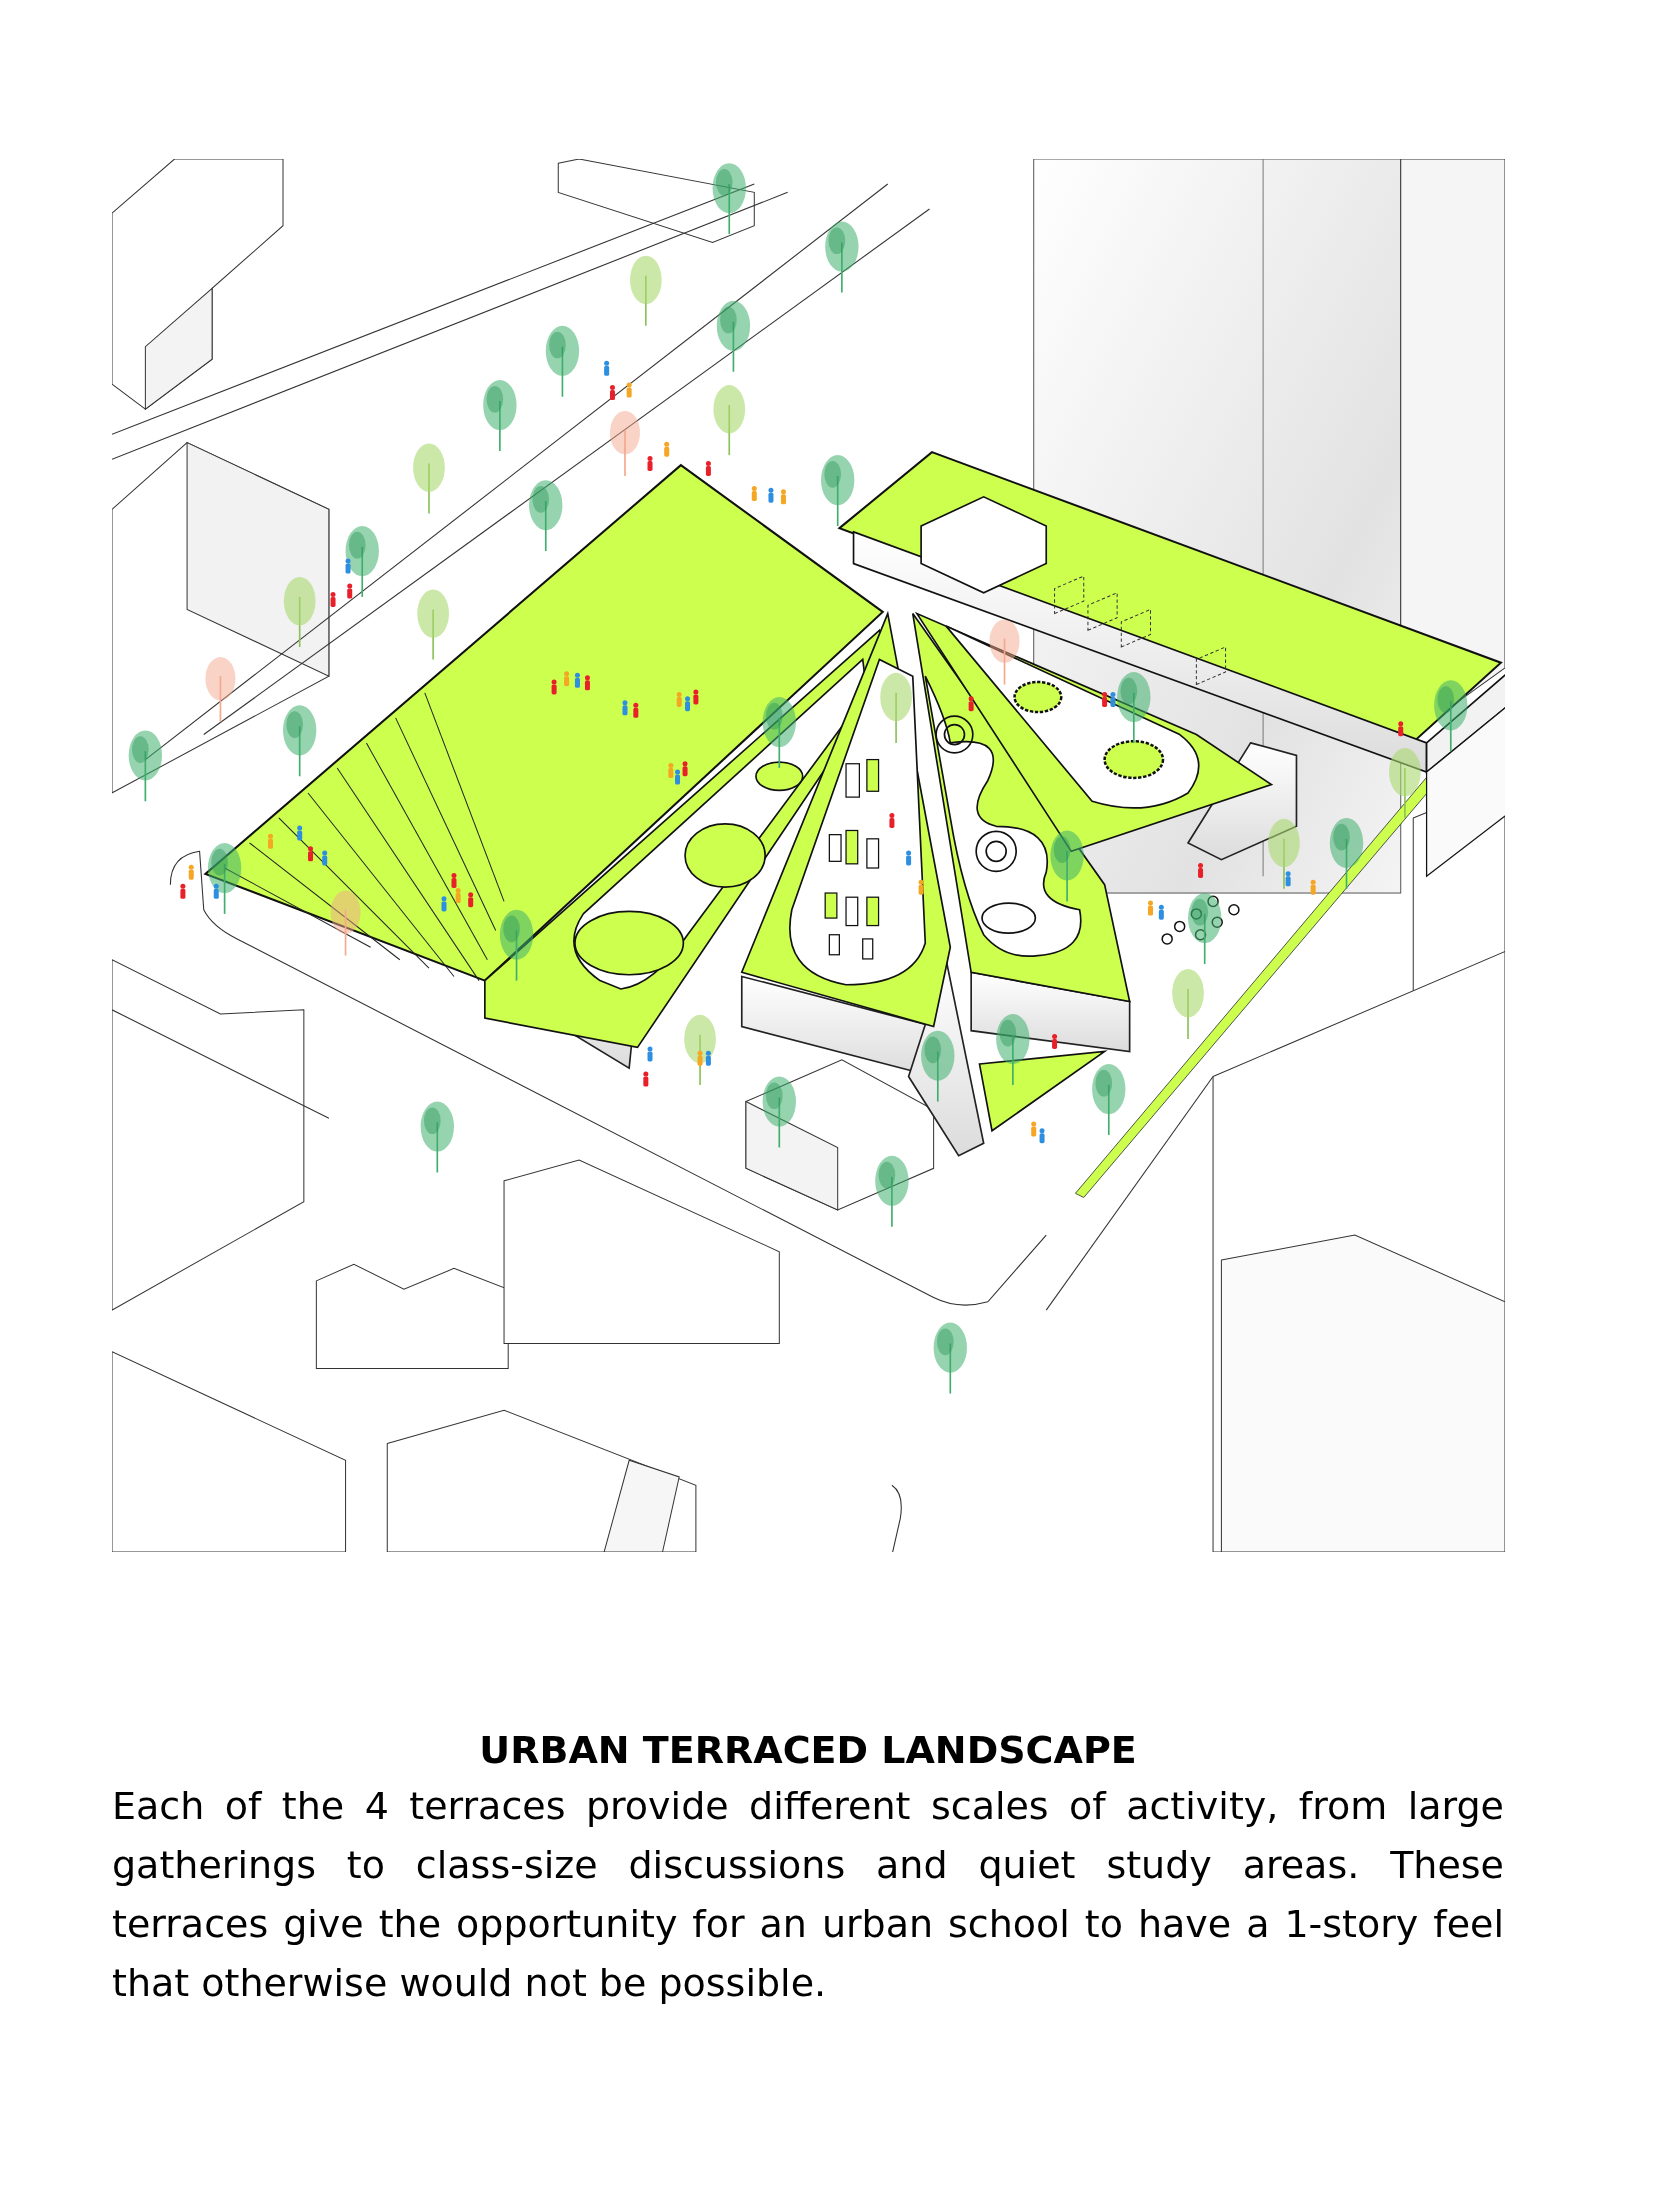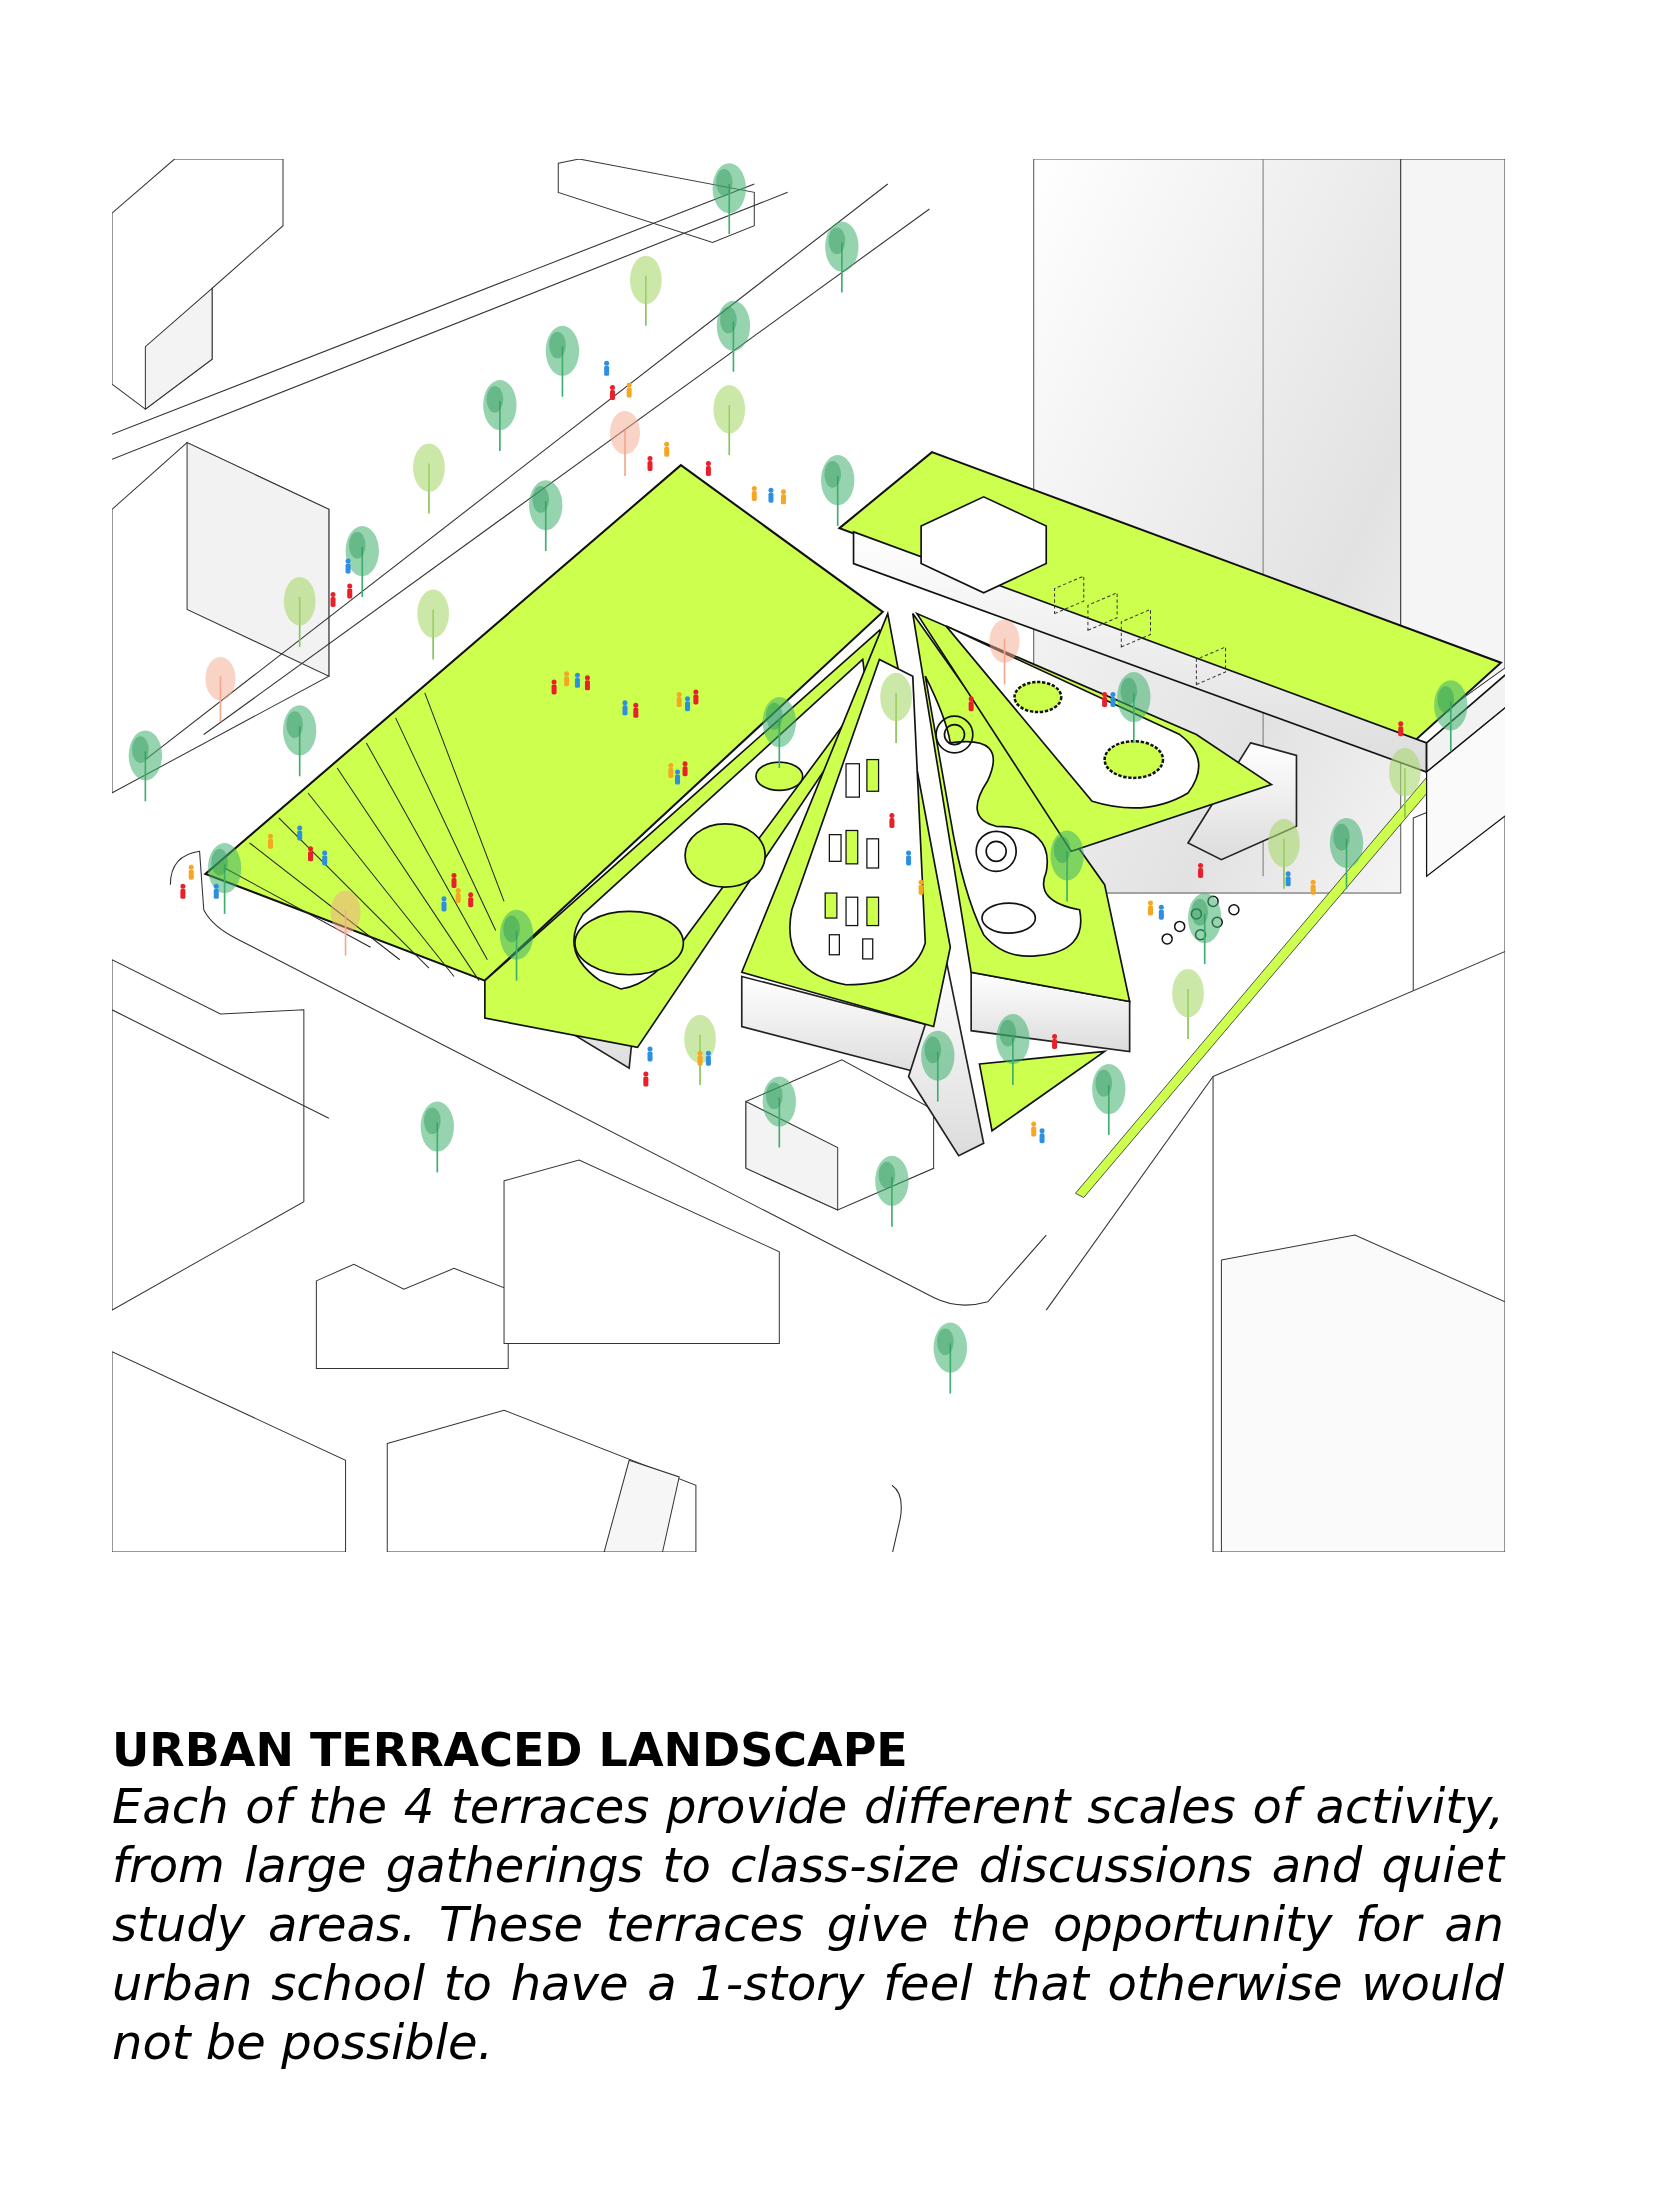--- a/index.html
+++ b/index.html
@@ -1,27 +1,27 @@
 <!DOCTYPE html>
 <html style="font-size:13.4px"><head>
 <meta charset="utf-8">
 <style>
   html, body { margin: 0; padding: 0; background: #ffffff; }
   body { width: 1669px; height: 2205px; position: relative; overflow: hidden; font-family: "DejaVu Sans", sans-serif; }
   #drawing { position: absolute; left: 112px; top: 159px; width: 1393px; height: 1393px; }
   #drawing svg { width: 100%; height: 100%; display: block; }
   #caption-title {
     position: absolute; left: 112px; top: 1729px; width: 1392px;
-    text-align: left; font-family: "DejaVu Sans", sans-serif; font-weight: bold;
-    font-size: 46px; letter-spacing: 0px; color: #000; line-height: 43px;
+    text-align: center; font-family: "DejaVu Sans", sans-serif; font-weight: bold;
+    font-size: 38px; letter-spacing: 0px; color: #000; line-height: 43px;
   }
   #caption-body {
     position: absolute; left: 112px; top: 1777px; width: 1392px;
-    font-family: "DejaVu Sans", sans-serif; font-size: 48px; line-height: 59px;
-    color: #000; text-align: justify; text-align-last: left; font-style: italic;
+    font-family: "DejaVu Sans", sans-serif; font-size: 38px; line-height: 59px;
+    color: #000; text-align: justify; text-align-last: left;
   }
 </style>
 </head>
 <body>
 
 <div id="drawing">
 <svg viewBox="0 0 1670 1670" xmlns="http://www.w3.org/2000/svg">
   <defs>
     <linearGradient id="shade" x1="0" y1="0" x2="0" y2="1">
       <stop offset="0" stop-color="#ffffff"></stop>

